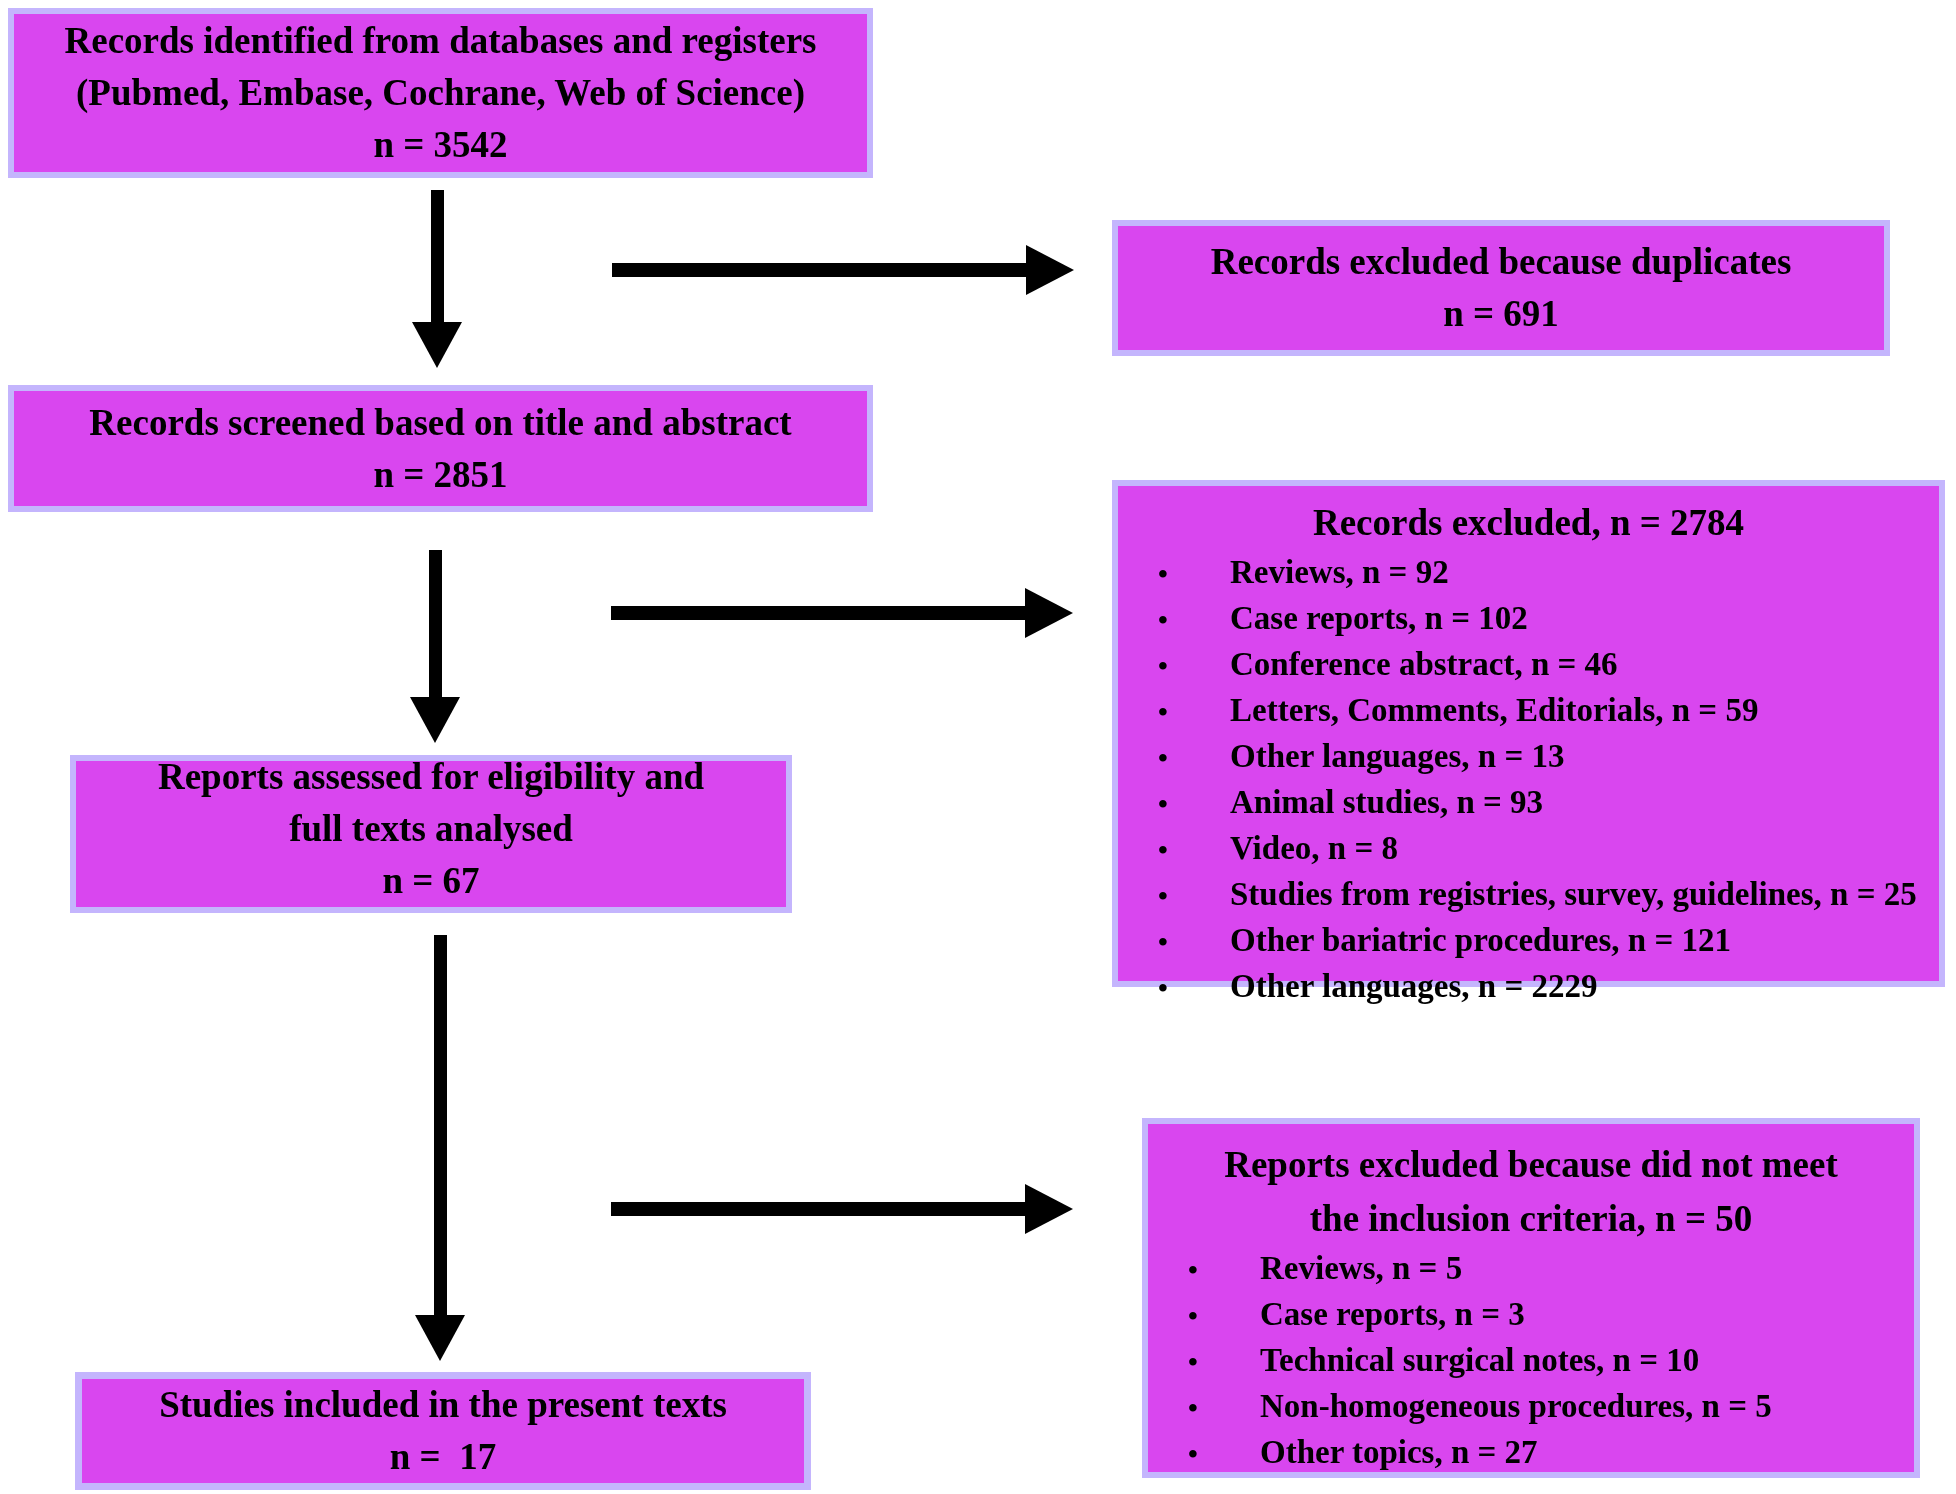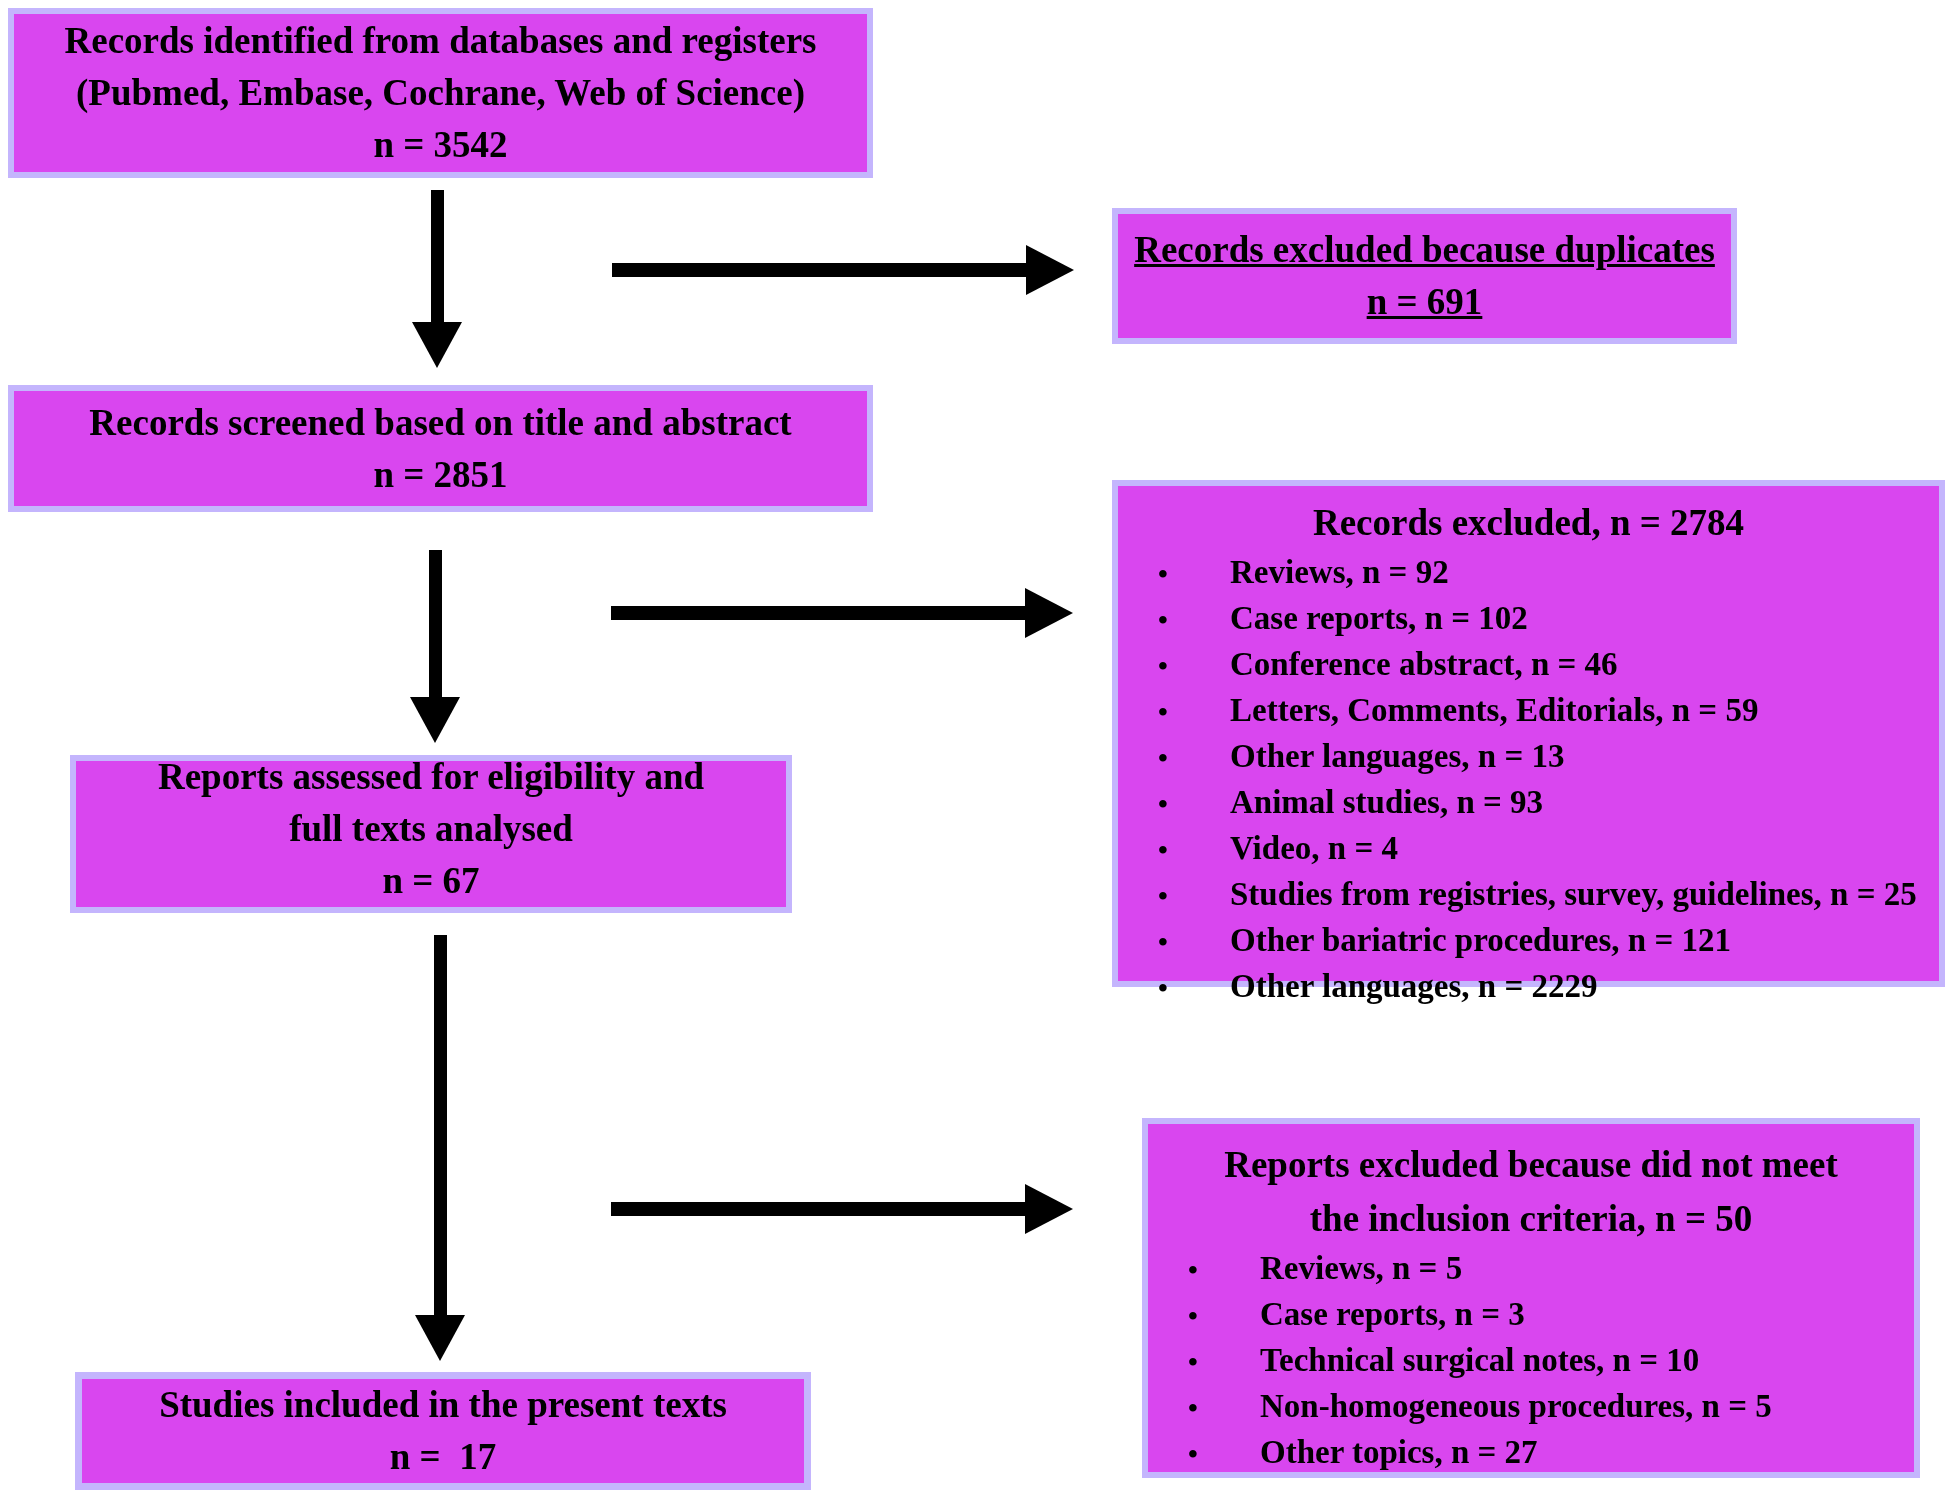--- a/index.html
+++ b/index.html
@@ -96,21 +96,21 @@
   <div>
     <div class="shaft-v" style="left:431px; top:190px; height:137px;"></div>
     <div class="head-v" style="left:412px; top:322px;"></div>
   </div>
 
   <div>
     <div class="shaft-h" style="left:612px; top:263px; width:418px;"></div>
     <div class="head-h" style="left:1026px; top:245px;"></div>
   </div>
 
-  <div class="box" style="left:1112px; top:208px; width:625px; height:136px;text-decoration:underline;">
+  <div class="box" style="left:1112px; top:220px; width:778px; height:136px;">
     <div class="box-line">Records excluded because duplicates</div>
     <div class="box-line">n = 691</div>
   </div>
 
   <div class="box" style="left:8px; top:385px; width:865px; height:127px;">
     <div class="box-line">Records screened based on title and abstract</div>
     <div class="box-line">n = 2851</div>
   </div>
 
   <div>
@@ -125,21 +125,21 @@
 
   <div class="box" style="left:1112px; top:480px; width:833px; height:507px; justify-content:flex-start; padding-top:10px;">
     <div class="box-title">Records excluded, n = 2784</div>
     <ul class="bullets">
       <li><span class="dot">•</span><span>Reviews, n = 92</span></li>
       <li><span class="dot">•</span><span>Case reports, n = 102</span></li>
       <li><span class="dot">•</span><span>Conference abstract, n = 46</span></li>
       <li><span class="dot">•</span><span>Letters, Comments, Editorials, n = 59</span></li>
       <li><span class="dot">•</span><span>Other languages, n = 13</span></li>
       <li><span class="dot">•</span><span>Animal studies, n = 93</span></li>
-      <li><span class="dot">•</span><span>Video, n = 4</span></li>
+      <li><span class="dot">•</span><span>Video, n = 8</span></li>
       <li><span class="dot">•</span><span>Studies from registries, survey, guidelines, n = 25</span></li>
       <li><span class="dot">•</span><span>Other bariatric procedures, n = 121</span></li>
       <li><span class="dot">•</span><span>Other languages, n = 2229</span></li>
     </ul>
   </div>
 
   <div class="box" style="left:70px; top:755px; width:722px; height:158px;justify-content:flex-end;">
     <div class="box-line">Reports assessed for eligibility and</div>
     <div class="box-line">full texts analysed</div>
     <div class="box-line">n = 67</div>

